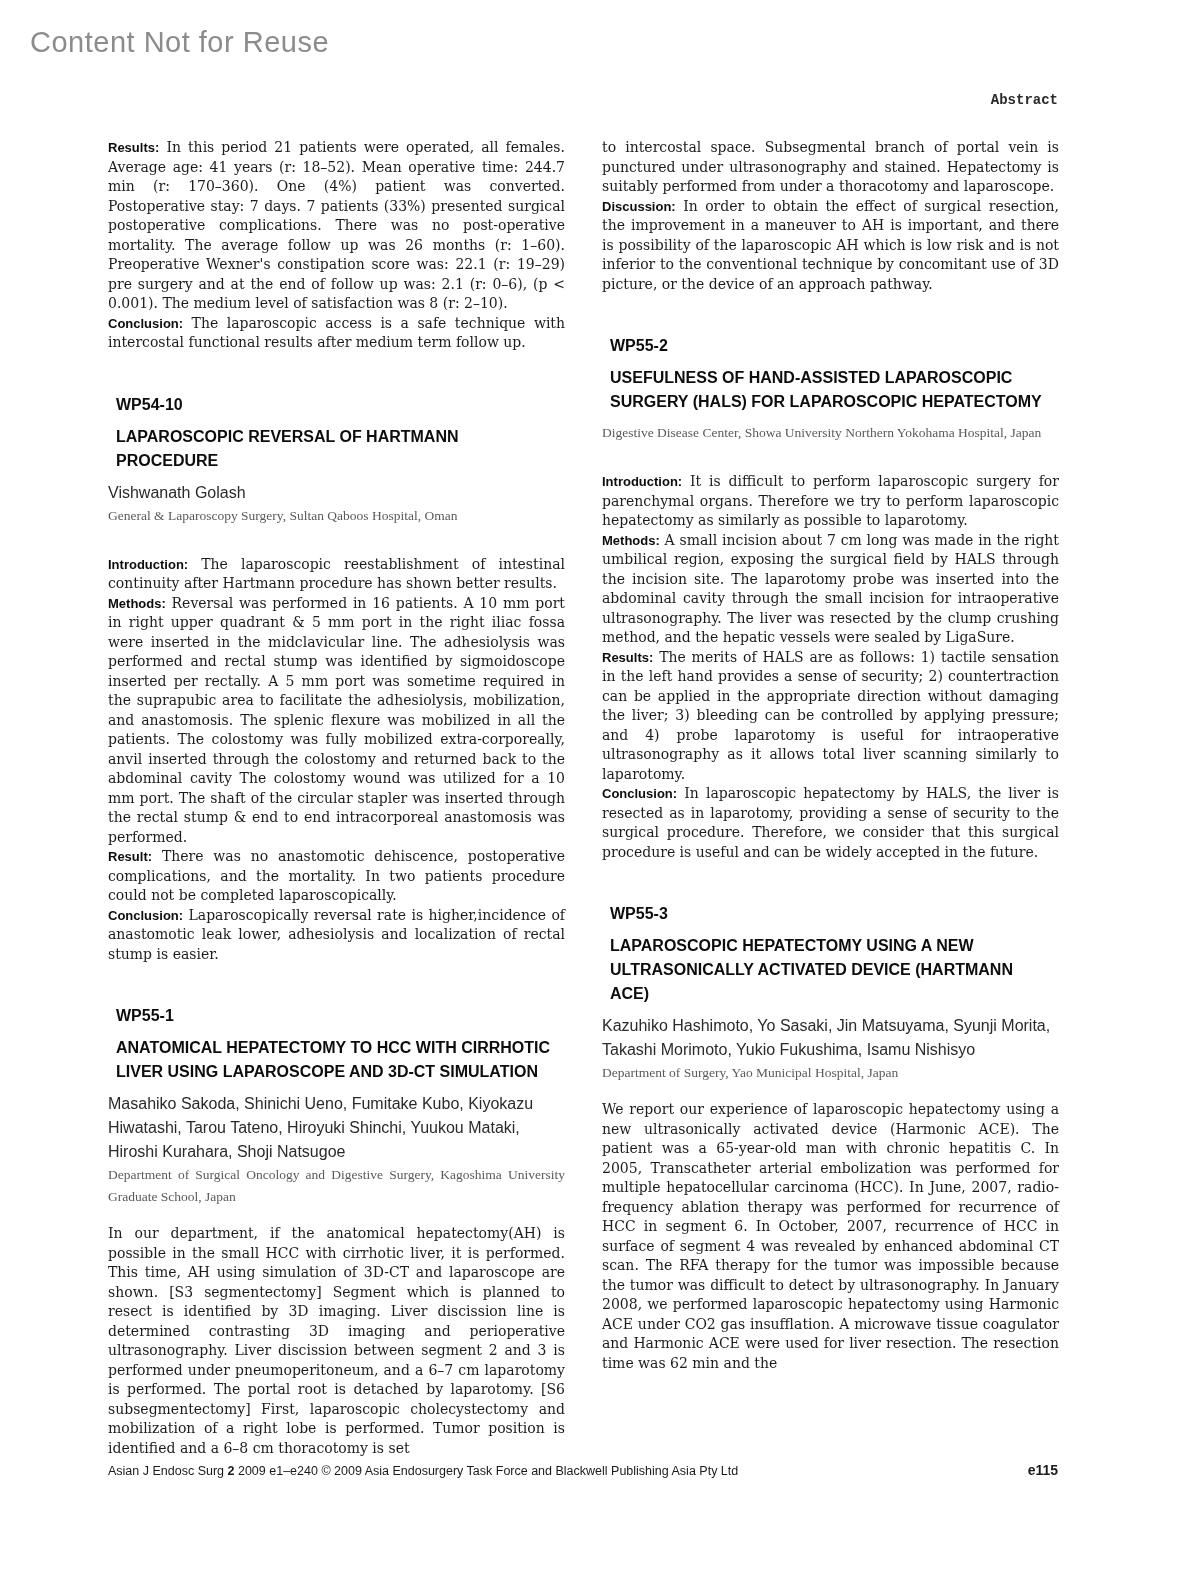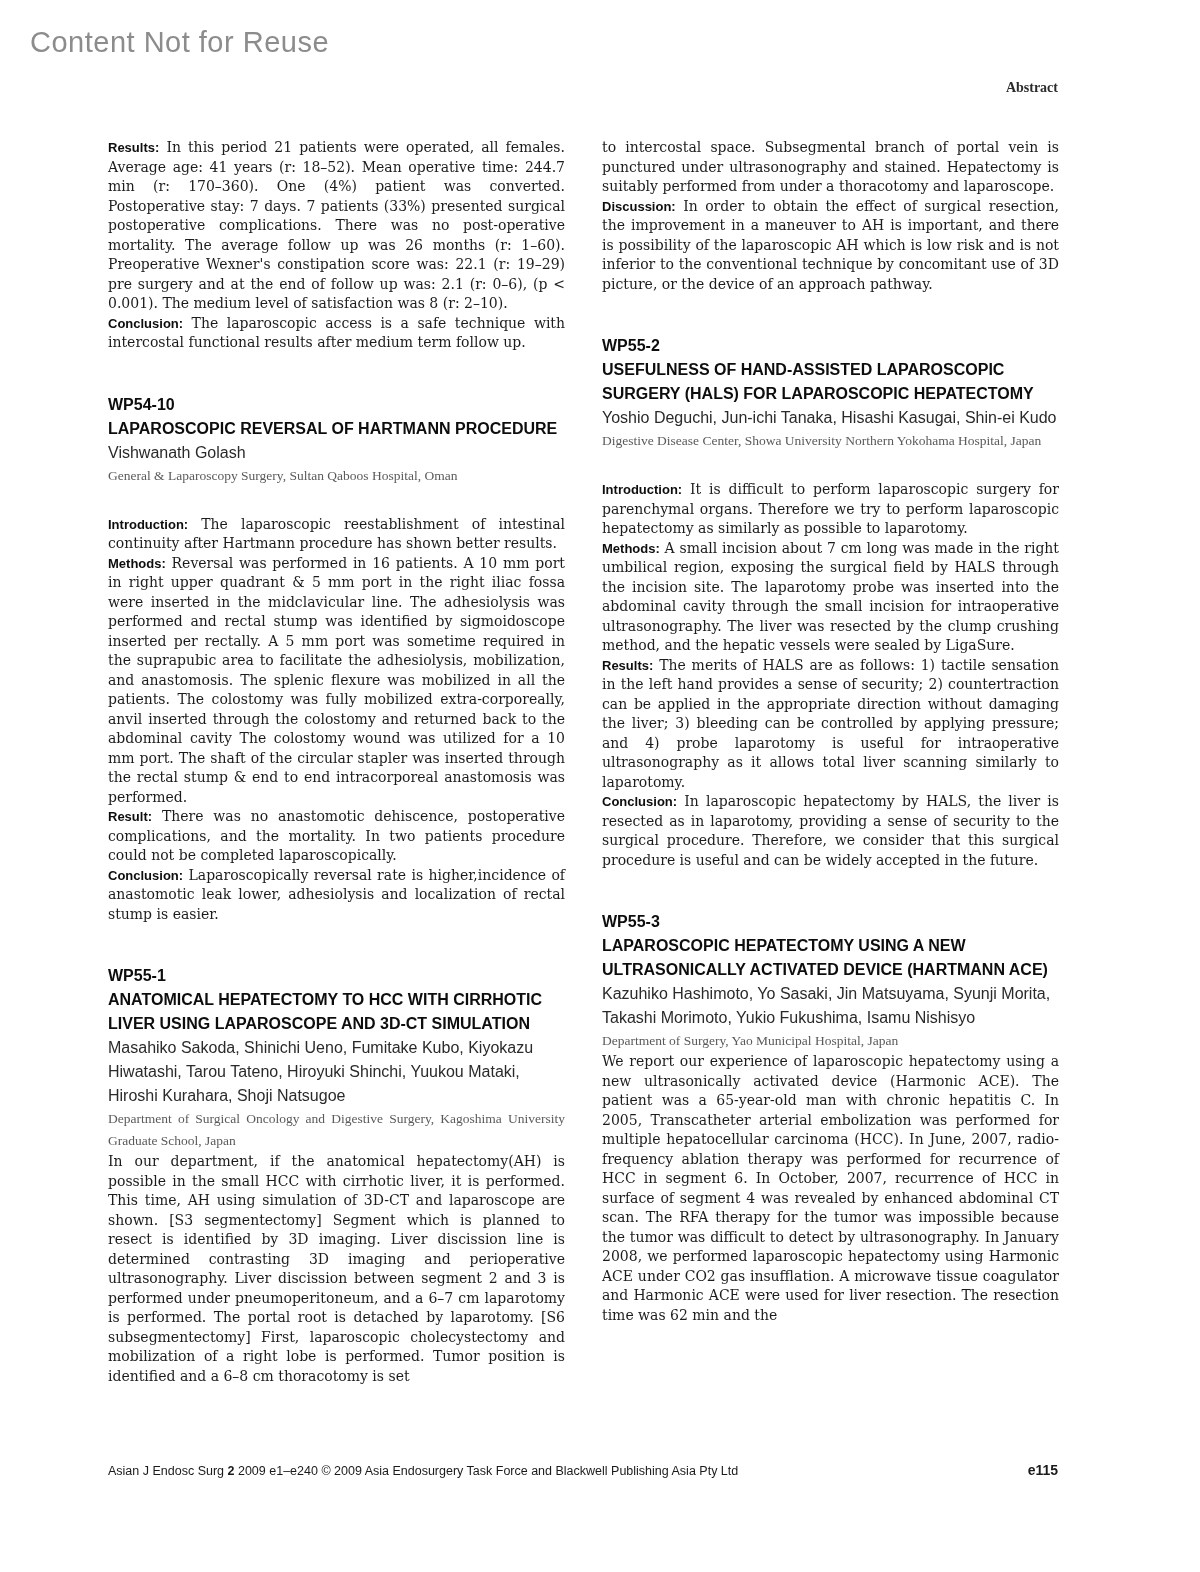--- a/index.html
+++ b/index.html
@@ -12,22 +12,22 @@
   }
   .page { position: absolute; inset: 0; overflow: hidden; }
 
   .watermark {
     position: absolute; left: 30px; top: 26px;
     font-family: "Liberation Sans", sans-serif;
     font-size: 29px; color: #8c8c8c; letter-spacing: 0.5px;
     white-space: nowrap;
   }
   .running-head {
-    position: absolute; top: 80px; right: 142px;
-    font-family: Liberation Serif, serif;
+    position: absolute; top: 92px; right: 142px;
+    font-family: Liberation Mono, monospace;
     font-weight: bold; font-size: 14px; color: #2b2b2b;
   }
 
   .content {
     position: absolute; left: 108px; top: 138px; width: 951px;
     display: flex; gap: 37px;
   }
   .col { width: 457px; }
 
   .bpara {
@@ -36,38 +36,38 @@
     text-align: justify;
     color: #1c1c1c;
   }
   .plabel {
     font-family: "Liberation Sans", sans-serif;
     font-weight: bold; font-size: 13px; color: #0d0d0d;
   }
 
   .abstract { margin-top: 40px; }
   .abs-code, .abs-title {
-    margin: 0;
+    margin: 8px;
     font-family: "Liberation Sans", sans-serif;
     font-weight: bold; font-size: 16px; line-height: 24px;
     color: #0d0d0d;
   }
   .abs-authors {
     margin: 0;
     font-family: "Liberation Sans", sans-serif;
     font-size: 16px; line-height: 24px; color: #2a2a2a;
   }
   .abs-affiliation {
     margin: 0;
     font-family: Liberation Serif, serif;
     font-size: 13.5px; line-height: 22px; color: #5a5a5a;
     text-align: justify;
   }
   .para-group { margin-top: 28px; }
-  .abs-body { }
+  .abs-body { margin-top: 16px; }
 
   .footer {
     position: absolute; left: 108px; top: 1462px; width: 950px;
     font-family: "Liberation Sans", sans-serif;
     font-size: 12.5px; color: #1a1a1a;
     display: flex; justify-content: space-between; align-items: baseline;
   }
   .footer .vol { font-weight: bold; }
   .footer .pageno { font-weight: bold; font-size: 14px; }
 </style>
@@ -121,21 +121,20 @@
     <div class="col">
 
       <p class="bpara">to intercostal space. Subsegmental branch of portal vein is punctured under ultrasonography and stained. Hepatectomy is suitably performed from under a thoracotomy and laparoscope.</p>
 
       <p class="bpara"><span class="plabel">Discussion:</span>
         <span>In order to obtain the effect of surgical resection, the improvement in a maneuver to AH is important, and there is possibility of the laparoscopic AH which is low risk and is not inferior to the conventional technique by concomitant use of 3D picture, or the device of an approach pathway.</span></p>
 
       <div class="abstract">
         <p class="abs-code">WP55-2</p>
         <p class="abs-title">USEFULNESS OF HAND-ASSISTED LAPAROSCOPIC SURGERY (HALS) FOR LAPAROSCOPIC HEPATECTOMY</p>
-        <p class="abs-authors">Yoshio Deguchi, Jun-ichi Tanaka, Hisashi Kasugai, Shin-ei Kudo</p>
         <p class="abs-affiliation">Digestive Disease Center, Showa University Northern Yokohama Hospital, Japan</p>
 
         <div class="para-group">
           <p class="bpara"><span class="plabel">Introduction:</span>
             <span>It is difficult to perform laparoscopic surgery for parenchymal organs. Therefore we try to perform laparoscopic hepatectomy as similarly as possible to laparotomy.</span></p>
           <p class="bpara"><span class="plabel">Methods:</span>
             <span>A small incision about 7 cm long was made in the right umbilical region, exposing the surgical field by HALS through the incision site. The laparotomy probe was inserted into the abdominal cavity through the small incision for intraoperative ultrasonography. The liver was resected by the clump crushing method, and the hepatic vessels were sealed by LigaSure.</span></p>
           <p class="bpara"><span class="plabel">Results:</span>
             <span>The merits of HALS are as follows: 1) tactile sensation in the left hand provides a sense of security; 2) countertraction can be applied in the appropriate direction without damaging the liver; 3) bleeding can be controlled by applying pressure; and 4) probe laparotomy is useful for intraoperative ultrasonography as it allows total liver scanning similarly to laparotomy.</span></p>
           <p class="bpara"><span class="plabel">Conclusion:</span>

